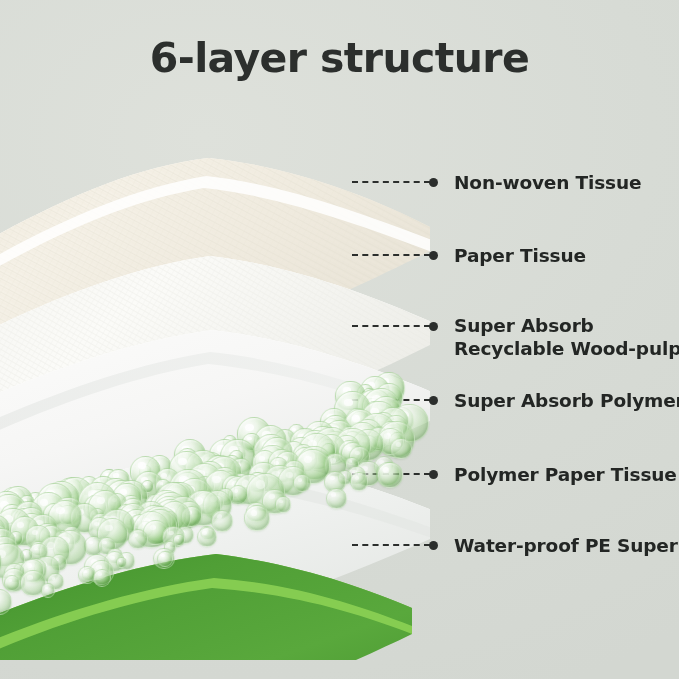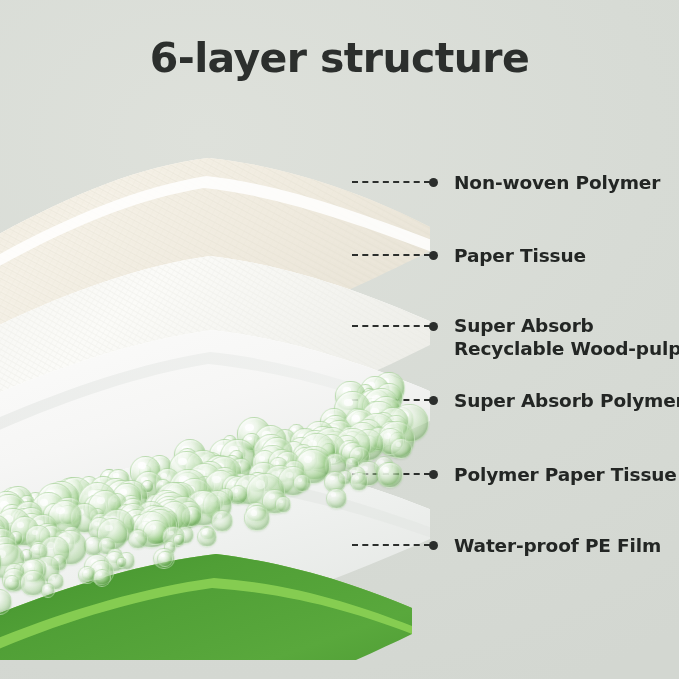--- a/index.html
+++ b/index.html
@@ -524,21 +524,21 @@
         <div class="bead" style="left: 155.7px; top: 457.129px; width: 9.3347px; height: 9.3347px; opacity: 0.77; z-index: 462;"></div>
         <div class="bead" style="left: 242.715px; top: 390.427px; width: 27.2505px; height: 27.2505px; opacity: 0.78; z-index: 404;"></div>
         <div class="bead" style="left: 287.669px; top: 371.942px; width: 19.3945px; height: 19.3945px; opacity: 0.81; z-index: 382;"></div>
         <div class="bead" style="left: 398.288px; top: 290.063px; width: 23.9879px; height: 23.9879px; opacity: 0.94; z-index: 302;"></div>
       </div>
   </div>
 
   <div class="callout" style="left:352px; top:182px;">
     <span class="lead-line"></span>
     <span class="lead-dot"></span>
-    <span class="lead-label">Non-woven Polymer</span>
+    <span class="lead-label">Non-woven Tissue</span>
   </div>
 
   <div class="callout" style="left:352px; top:255px;">
     <span class="lead-line"></span>
     <span class="lead-dot"></span>
     <span class="lead-label">Paper Tissue</span>
   </div>
 
   <div class="callout two-line" style="left:352px; top:326px;">
     <span class="lead-line"></span>
@@ -555,16 +555,16 @@
 
   <div class="callout" style="left:352px; top:474px;">
     <span class="lead-line"></span>
     <span class="lead-dot"></span>
     <span class="lead-label">Polymer Paper Tissue</span>
   </div>
 
   <div class="callout" style="left:352px; top:545px;">
     <span class="lead-line"></span>
     <span class="lead-dot"></span>
-    <span class="lead-label">Water-proof PE Film</span>
+    <span class="lead-label">Water-proof PE Super</span>
   </div>
 
 </div>
 
 </body></html>

